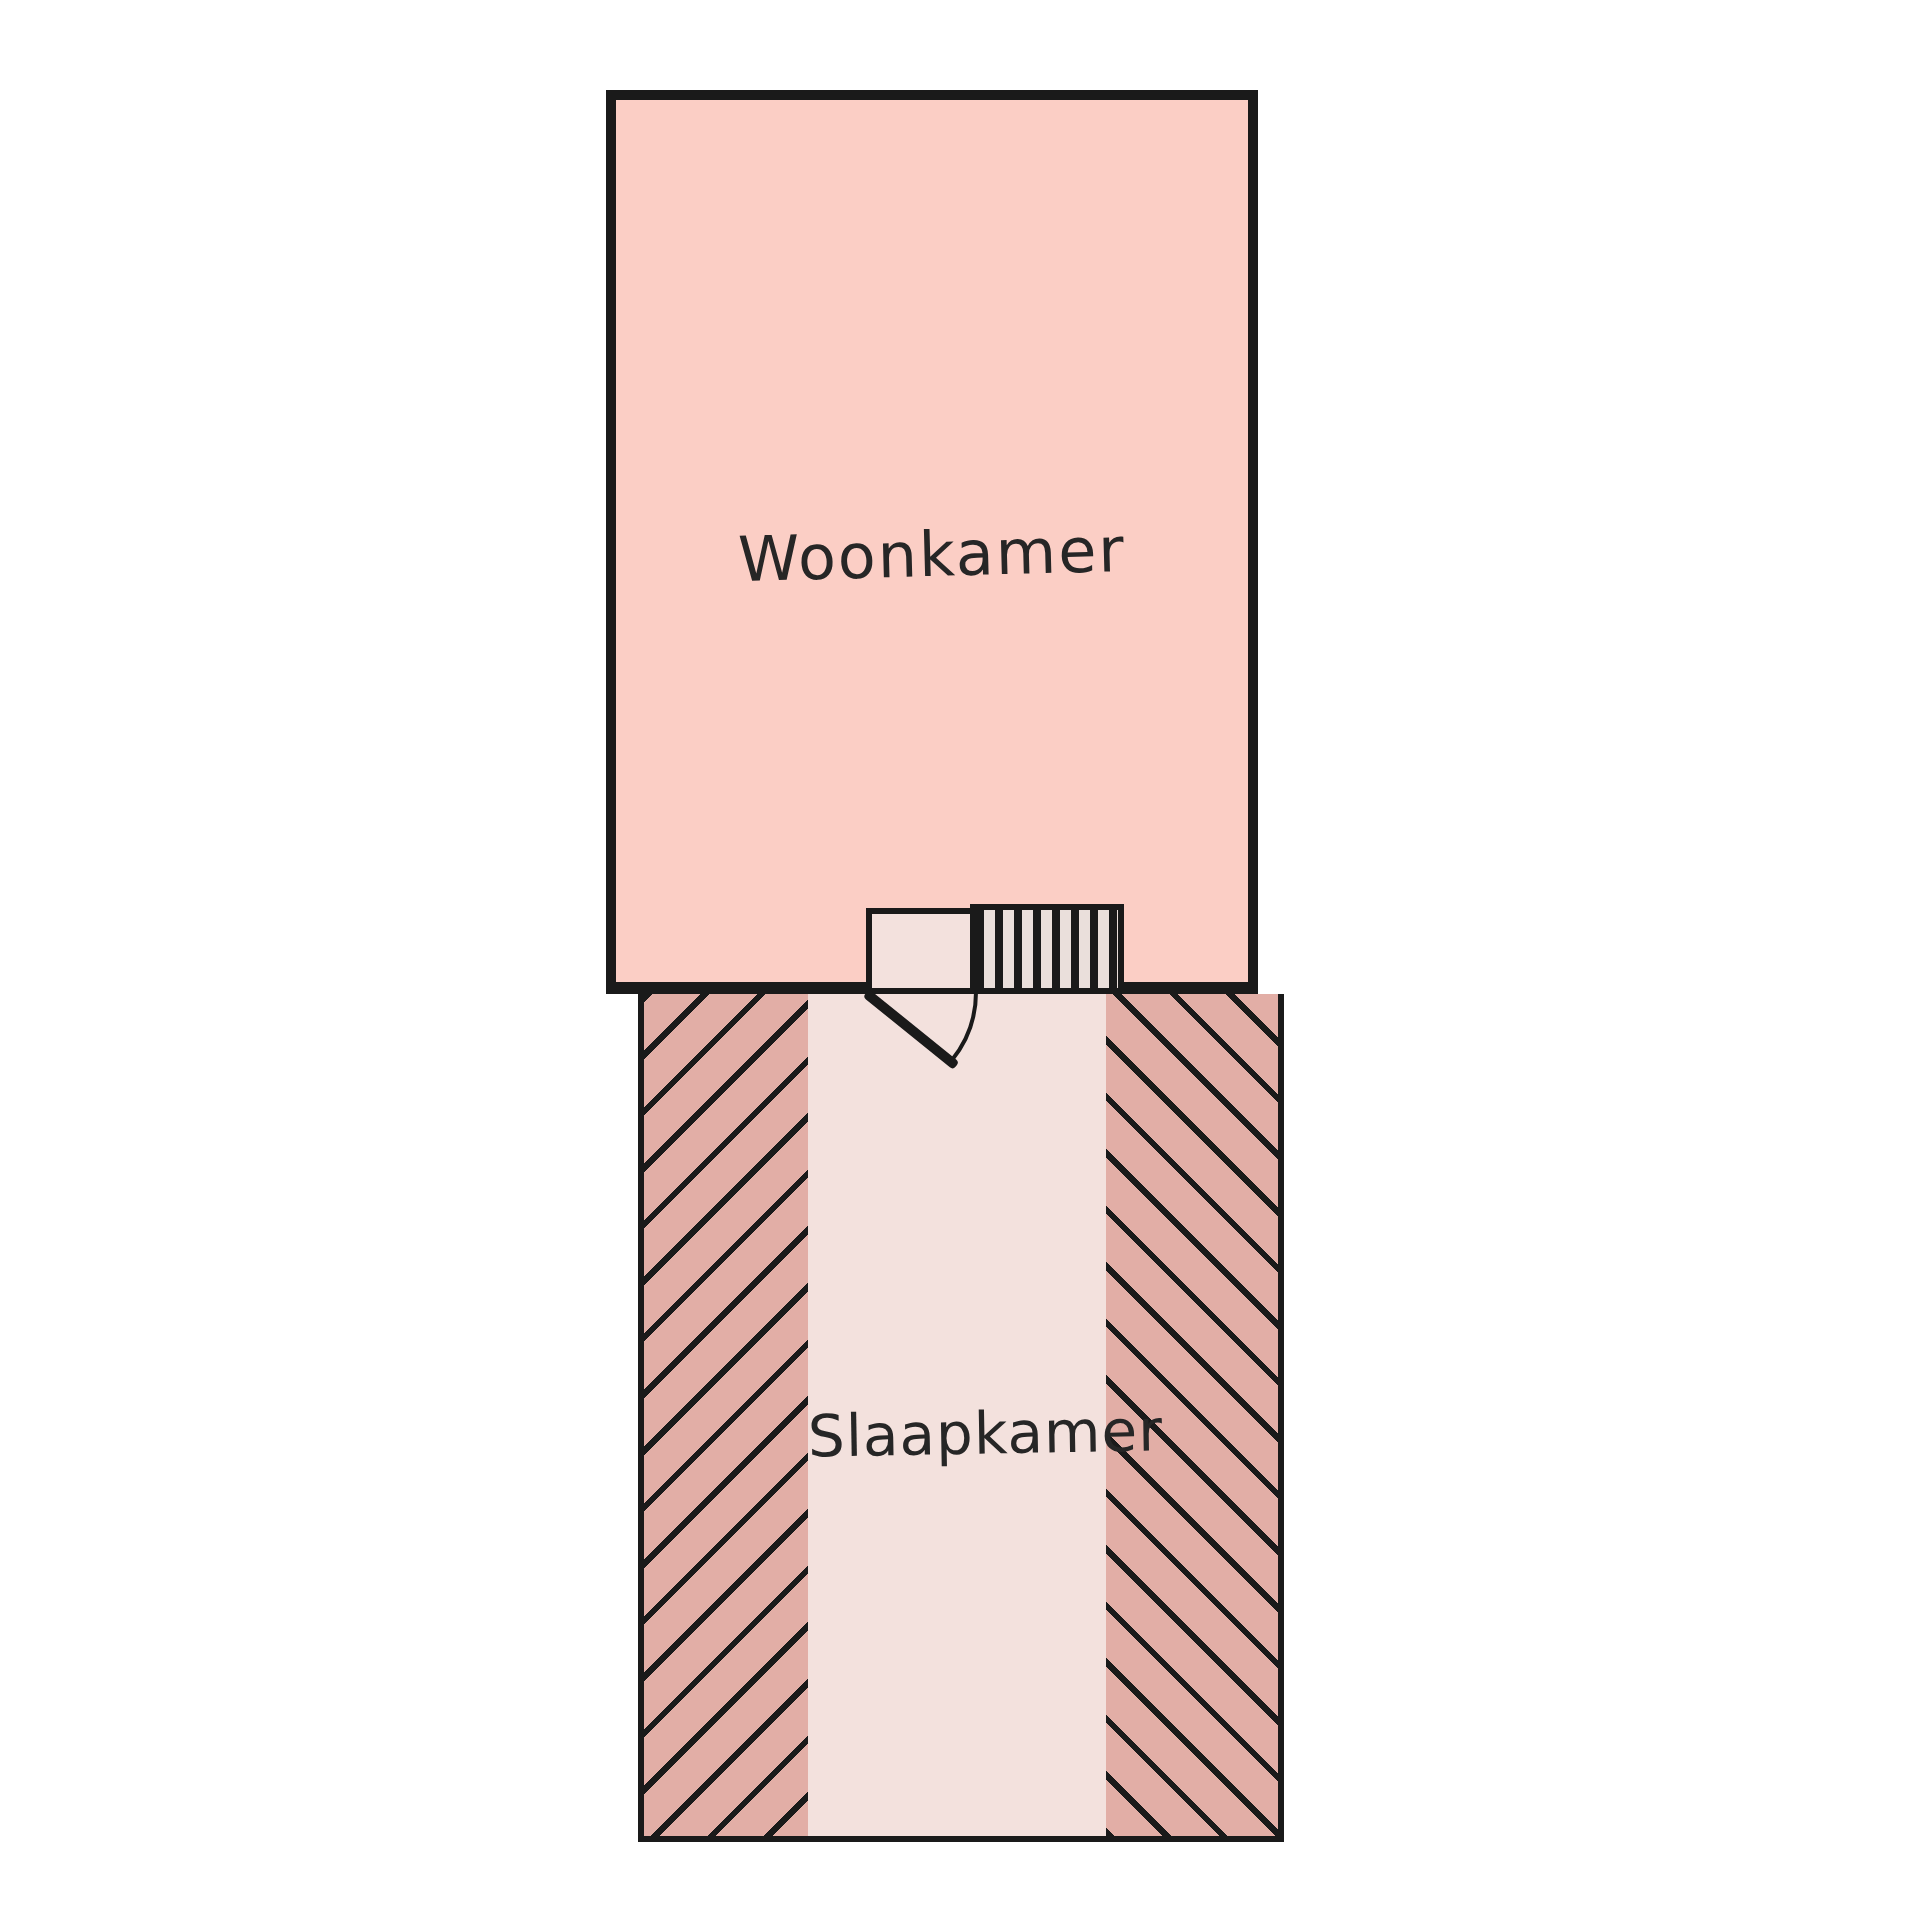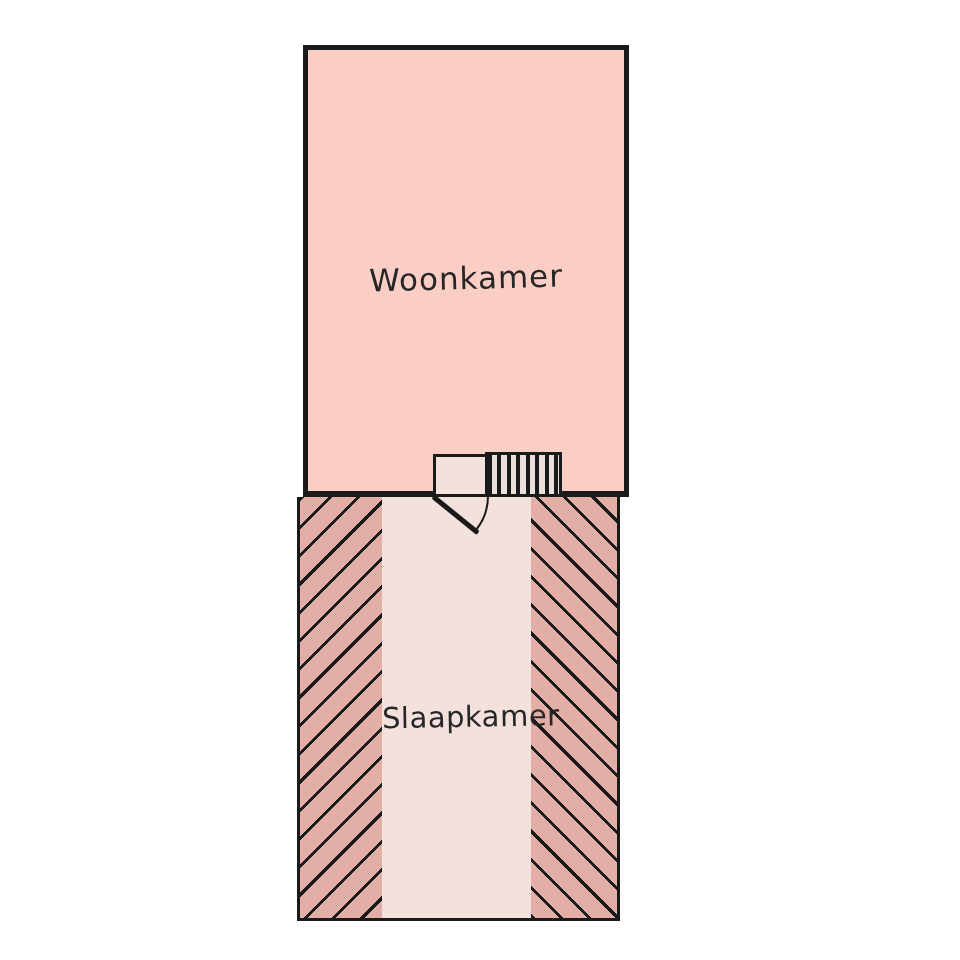--- a/index.html
+++ b/index.html
@@ -36,21 +36,21 @@
     text-align: center;
     font-size: 31px;
     letter-spacing: 1px;
     color: #262626;
     transform: rotate(-1.5deg);
   }
 
   
   .slaapkamer {
     position: absolute;
-    left: 297px;
+    left: 319px;
     top: 497px;
     width: 323px;
     height: 424px;
     box-sizing: border-box;
     border: 3px solid #1a1a1a;
     border-top: none;
     display: flex;
     flex-direction: row;
   }
   .hatch-left {

